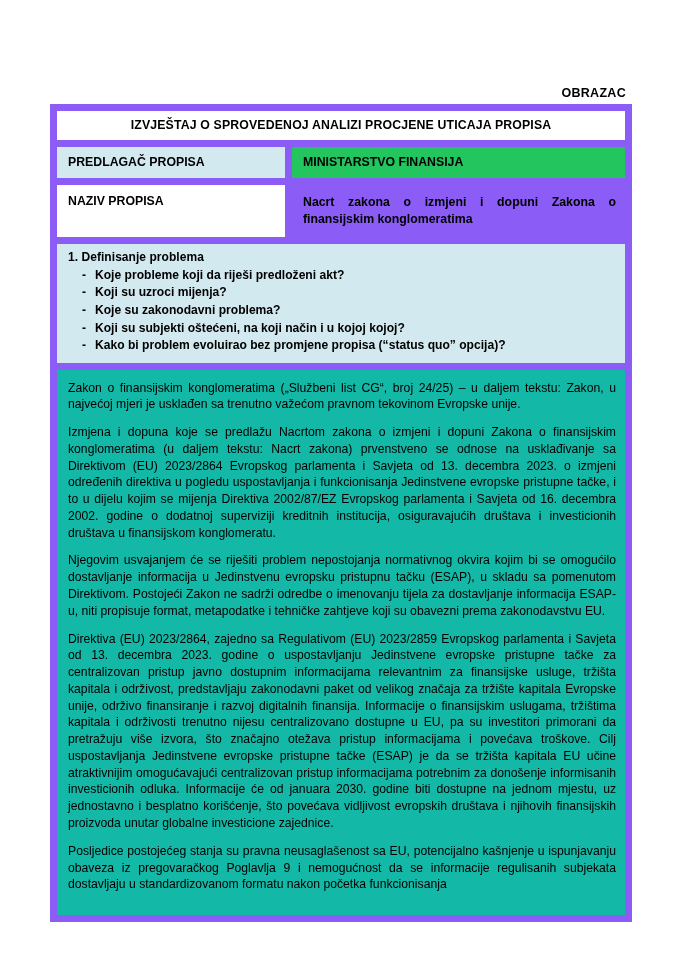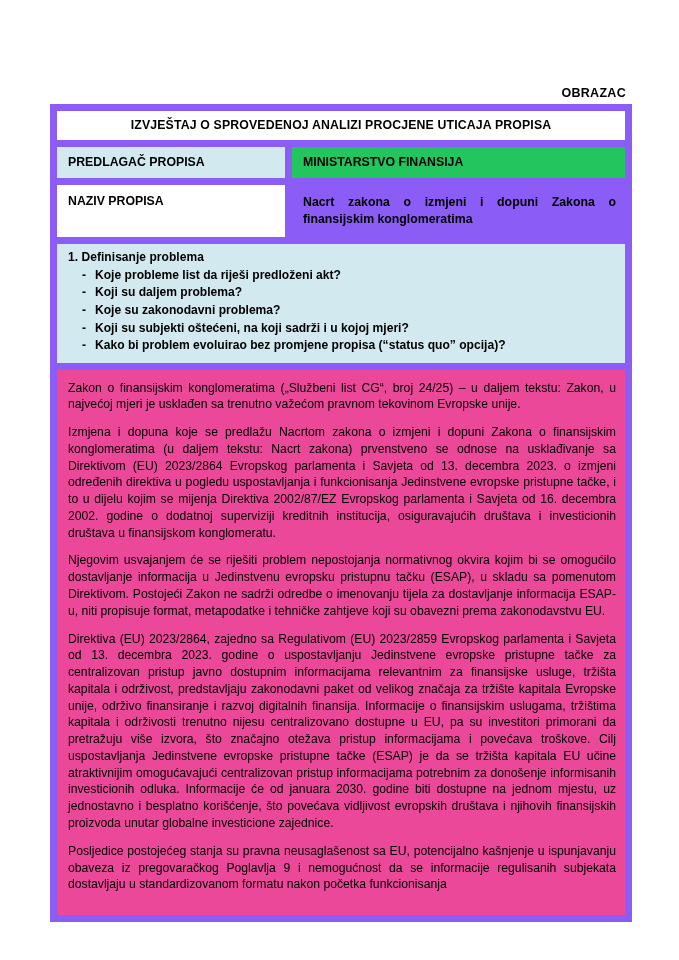--- a/index.html
+++ b/index.html
@@ -119,21 +119,21 @@
     flex: 0 0 27px;
     padding-left: 14px;
     box-sizing: border-box;
   }
   .q-text {
     flex: 1 1 auto;
   }
 
   
   .cell-body {
-    background: #ec4899;
+    background: #14b8a6;
     padding: 10px 9px 10px 11px !important;
   }
   .para {
     font-size: 12.2px;
     line-height: 1.375;
     text-align: justify;
     text-align-last: left;
     margin: 0 0 11px 0;
     hyphens: none;
   }
@@ -167,33 +167,33 @@
         <td class="cell-label-white">NAZIV PROPISA</td>
         <td class="cell-value-white">Nacrt zakona o izmjeni i dopuni Zakona o finansijskim konglomeratima</td>
       </tr>
 
       <tr>
         <td class="cell-section" colspan="2">
           <div class="section-title">1. Definisanje problema</div>
           <ul class="q-list">
             <li class="q-item">
               <span class="q-dash">-</span>
-              <span class="q-text">Koje probleme  list da riješi predloženi akt?</span>
-            </li>
-            <li class="q-item">
-              <span class="q-dash">-</span>
-              <span class="q-text">Koji su daljem problema?</span>
+              <span class="q-text">Koje probleme  koji da riješi predloženi akt?</span>
+            </li>
+            <li class="q-item">
+              <span class="q-dash">-</span>
+              <span class="q-text">Koji su uzroci mijenja?</span>
             </li>
             <li class="q-item">
               <span class="q-dash">-</span>
               <span class="q-text">Koje su zakonodavni problema?</span>
             </li>
             <li class="q-item">
               <span class="q-dash">-</span>
-              <span class="q-text">Koji su subjekti oštećeni, na koji sadrži i u kojoj mjeri?</span>
+              <span class="q-text">Koji su subjekti oštećeni, na koji način i u kojoj kojoj?</span>
             </li>
             <li class="q-item">
               <span class="q-dash">-</span>
               <span class="q-text">Kako bi problem evoluirao bez promjene propisa (“status quo” opcija)?</span>
             </li>
           </ul>
         </td>
       </tr>
 
       <tr>

